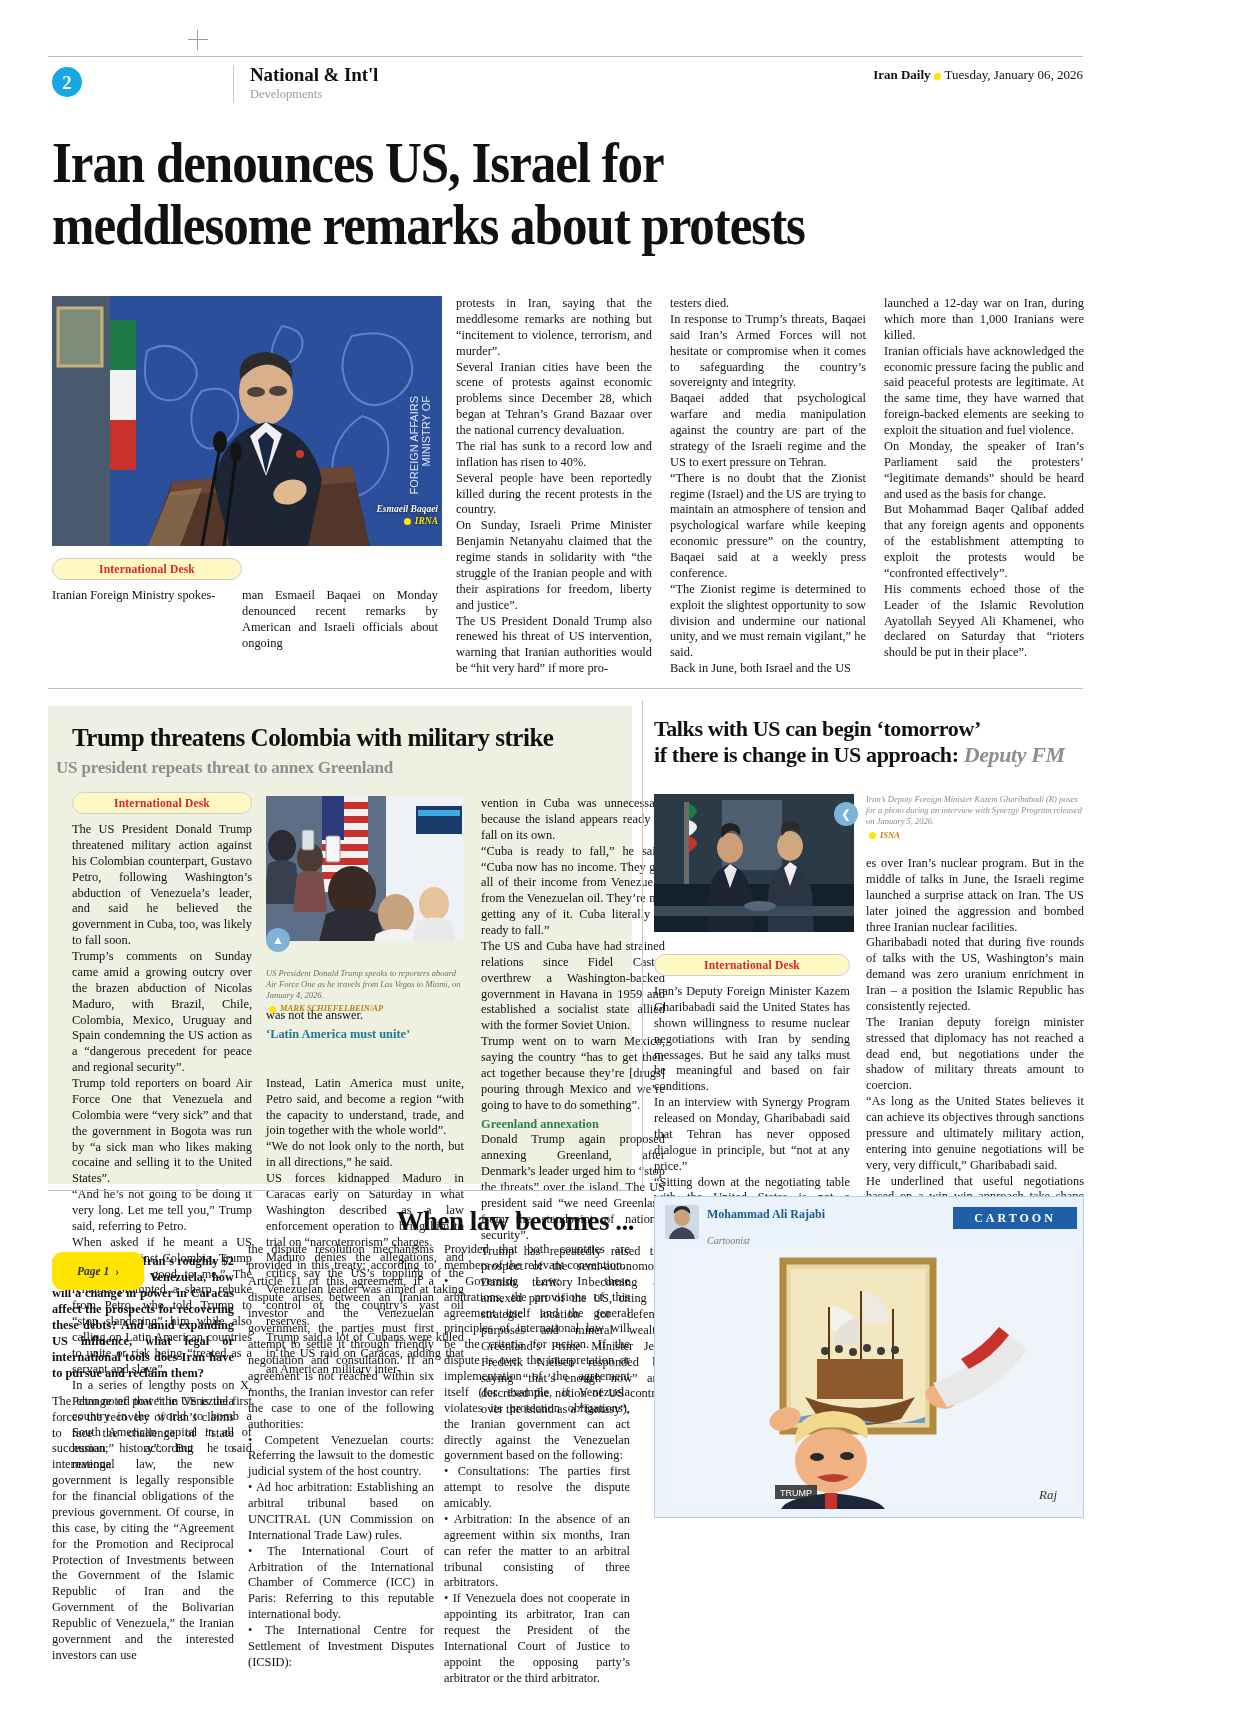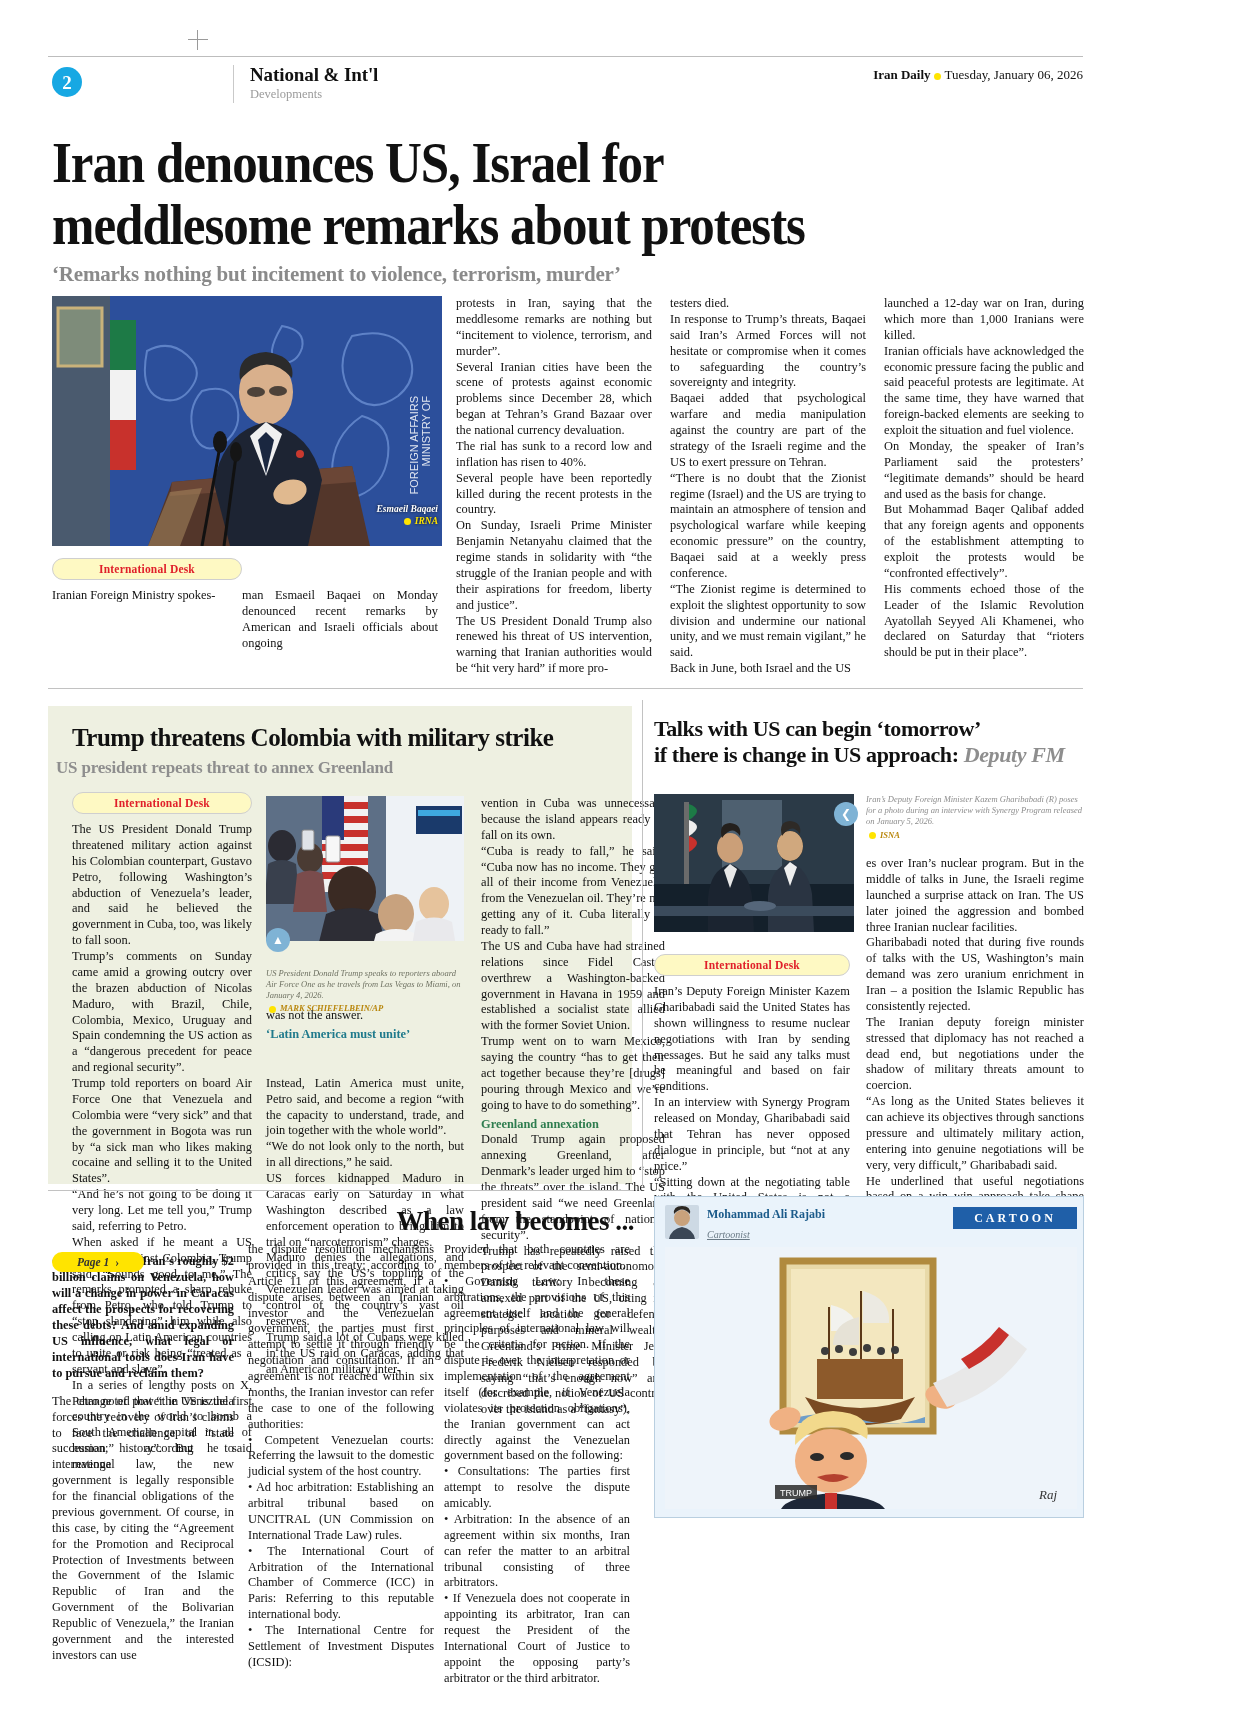--- a/index.html
+++ b/index.html
@@ -161,21 +161,21 @@
   .mr-cap .src { color:#b8860b; font-weight:bold; }
   .mr-desk { position:absolute; left:0; top:248px; width:196px; }
   .mr-c1 { position:absolute; left:0; top:278px; width:196px; }
   .mr-c2 { position:absolute; left:212px; top:150px; width:218px; }
 
   
   .bot-left { position:absolute; left:52px; top:1206px; width:582px; }
   .bl-title { font-size:27px; font-weight:bold; letter-spacing:-0.5px; margin:0 0 8px 0;text-align:right; }
   .bl-lead { font-size:12.4px; line-height:1.28; font-weight:bold; text-align:justify; }
   .page1-badge {
-    position:absolute; left:0; top:46px; width:92px; height:20px;
+    position:absolute; left:0; top:46px; width:92px; height:38px;
     background:#ffe400; border-radius:11px;
     display:flex; align-items:center; justify-content:center;
     font-size:11.5px; font-style:italic; font-weight:bold; color:#333;
   }
   .page1-badge .arrow { margin-left:6px; font-style:normal; }
   .bl-c1 { position:absolute; left:0; top:36px; width:182px; }
   .bl-c2 { position:absolute; left:196px; top:36px; width:186px; }
   .bl-c3 { position:absolute; left:392px; top:36px; width:186px; }
 
   
@@ -185,21 +185,21 @@
   }
   .cart-head { position:absolute; left:10px; top:8px; width:412px; height:36px; }
   .cart-avatar {
     position:absolute; left:0; top:0; width:34px; height:34px;
     overflow:hidden; border-radius:2px;
   }
   .cart-name {
     position:absolute; left:42px; top:2px;
     font-size:12px; font-weight:bold; color:#1a5a8a;
   }
-  .cart-role { position:absolute; left:42px; top:24px; font-size:10px; font-style:italic; color:#6a7a86;text-decoration:underline; }
+  .cart-role { position:absolute; left:42px; top:30px; font-size:10px; font-style:italic; color:#6a7a86; }
   .cart-badge {
     position:absolute; right:0; top:2px; width:124px; height:22px;
     background:#1f5fa8; color:#fff;
     display:flex; align-items:center; justify-content:center;
     font-size:12px; font-weight:bold; letter-spacing:3px;
   }
   .cart-img { position:absolute; left:10px; top:50px; width:412px; height:262px; overflow:hidden; background:#e7f0f8; }
 
   
   .ph { position:absolute; inset:0; }
@@ -217,21 +217,20 @@
     <div class="sec-title">National &amp; Int'l</div>
     <div class="sec-sub">Developments</div>
     <div class="mast-right">
       <b>Iran Daily</b><span class="dot-y"></span><span>Tuesday, January 06, 2026</span>
     </div>
   </div>
 
   <div class="hl-wrap">
     <h1 class="headline">Iran denounces US, Israel for meddlesome remarks about protests</h1>
   </div>
-  <div class="subhead">‘Remarks nothing but incitement to violence, terrorism, murder’</div>
 
   <div class="lead">
 
     <div class="lead-photo">
       <svg class="ph" viewBox="0 0 390 250" preserveAspectRatio="none">
         <rect x="0" y="0" width="390" height="250" fill="#2a4a8f"></rect>
         <rect x="0" y="0" width="390" height="250" fill="#27458a"></rect>
 
         <rect x="0" y="0" width="58" height="250" fill="#4a5a6e"></rect>
         <rect x="6" y="12" width="44" height="58" fill="#7e8c7a" stroke="#c9b27a" stroke-width="3"></rect>

